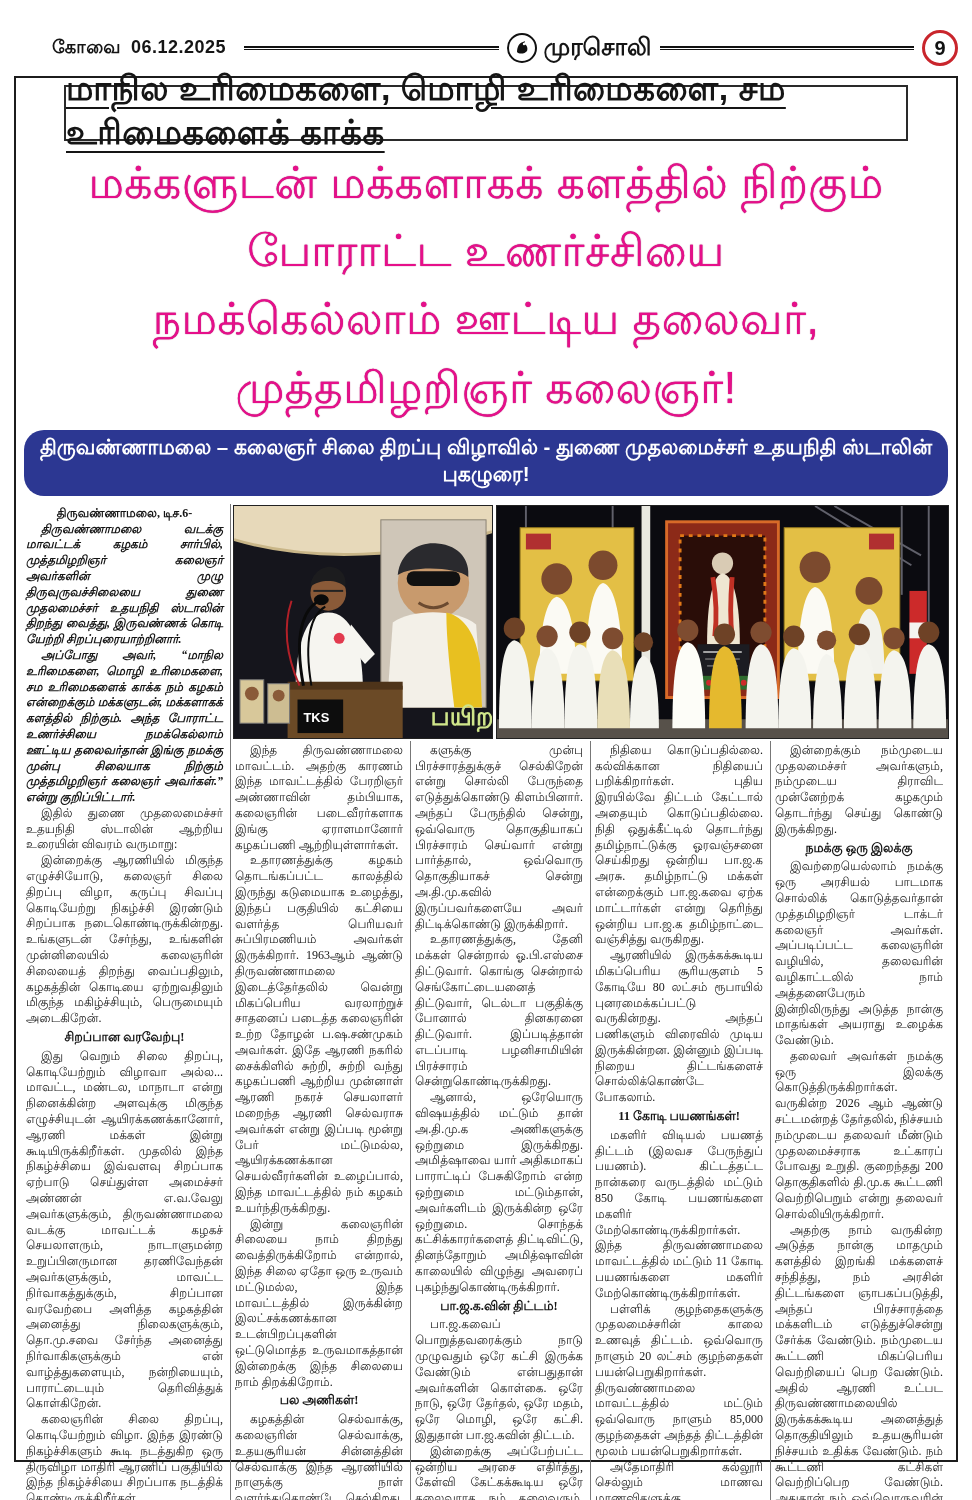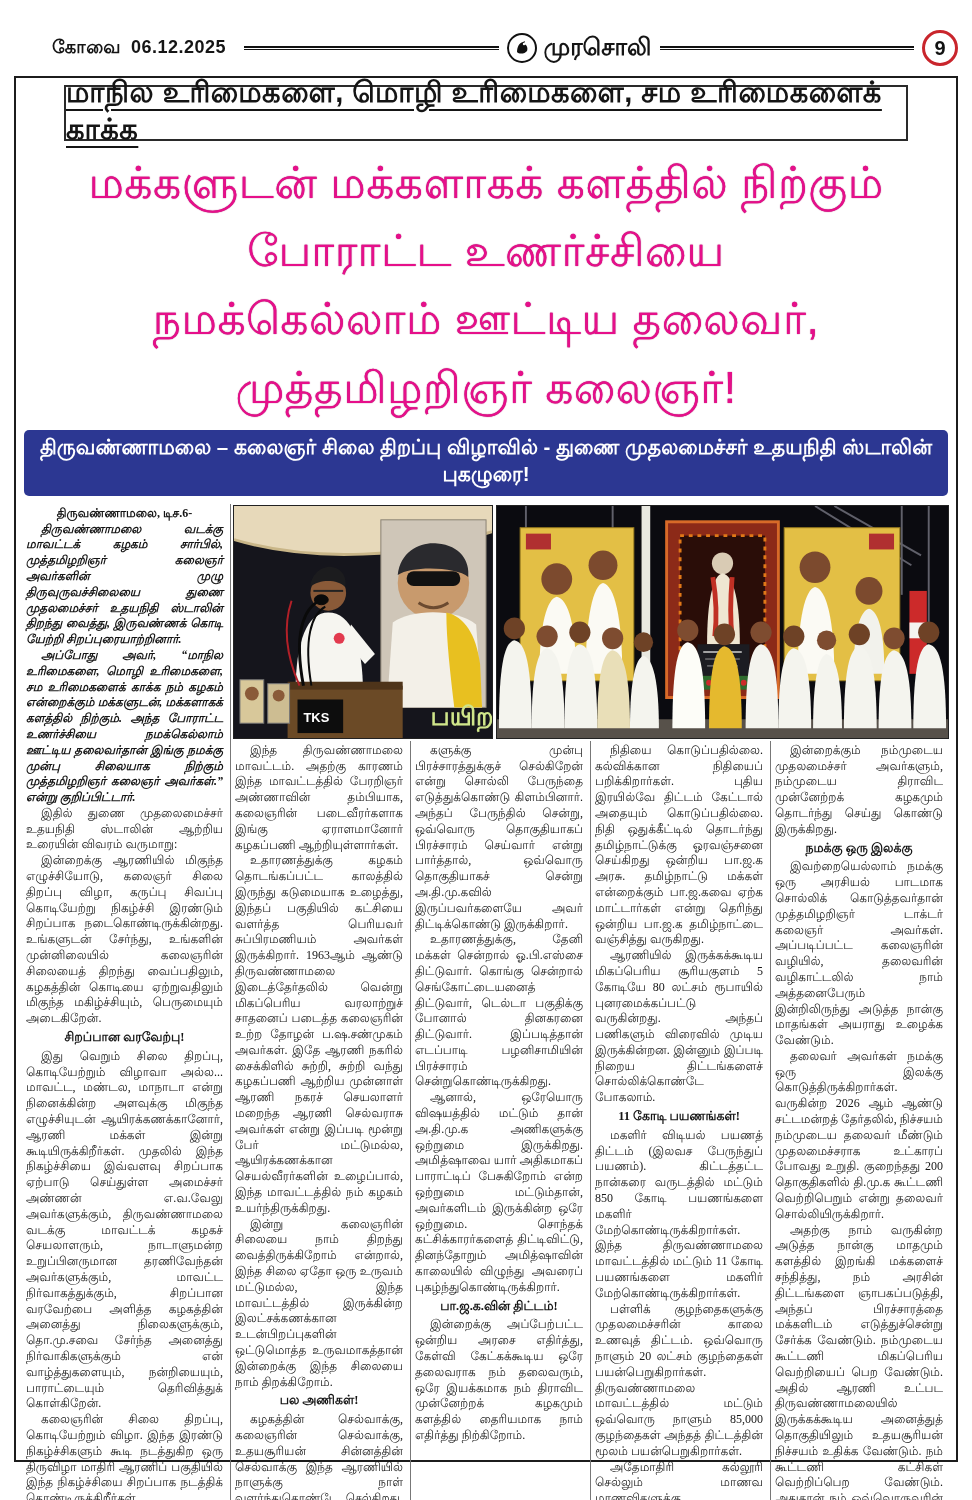--- a/index.html
+++ b/index.html
@@ -28,28 +28,28 @@
   .paper-title{font-family:"Liberation Sans",sans-serif;font-weight:bold;font-size:24px;}
   .pagenum{width:36px;height:36px;border-radius:50%;border:3px solid var(--page_circle_red);
            background:#fff;display:flex;align-items:center;justify-content:center;
            font-family:"Liberation Sans",sans-serif;font-weight:bold;font-size:20px;color:#111;}
 
   
   .article-box{position:absolute;top:76px;left:14px;right:14px;bottom:38px;
                border:2px solid #1c1c1c;background:#fff;padding:5px 6px;}
   .kicker-box{border:2px solid #2a2a2a;margin:2px 42px 0 42px;height:56px;
               display:flex;align-items:center;justify-content:center;}
-  .kicker{font-family:"Liberation Sans",sans-serif;font-weight:bold;font-size:29px;
+  .kicker{font-family:"Liberation Sans",sans-serif;font-weight:bold;font-size:34px;
           text-decoration:underline;text-underline-offset:7px;text-decoration-thickness:2px;
           letter-spacing:.5px;}
   .headline{margin-top:8px;text-align:center;color:var(--accent_magenta);
             font-family:"Liberation Sans",sans-serif;font-weight:400;
             font-size:44px;line-height:1.55;letter-spacing:.5px;
             text-shadow:0 0 1px #9c005c;}
-  .strap{margin:8px 2px 0 2px;background:var(--strap_blue);color:#fff;border-radius:5px;
+  .strap{margin:8px 2px 0 2px;background:var(--strap_blue);color:#fff;border-radius:20px;
          font-family:"Liberation Sans",sans-serif;font-weight:bold;font-size:20.5px;
          text-align:center;padding:5px 4px 7px 4px;}
 
   
   .content{display:flex;margin-top:8px;height:1132px;overflow:hidden;}
   .textcol{font-size:12px;line-height:15.8px;text-align:justify;overflow:hidden;
            padding:2px 7px 0 4px;}
   .col1{flex:0 0 208px;height:100%;}
   .right-region{flex:1 1 auto;border-left:1px solid var(--rule);display:flex;flex-direction:column;}
   .photos{display:flex;height:237px;gap:3px;padding:1px 1px 2px 2px;}
@@ -280,20 +280,21 @@
               <div class="p">உதாரணத்துக்கு கழகம் தொடங்கப்பட்ட காலத்தில் இருந்து கடுமையாக உழைத்து, இந்தப் பகுதியில் கட்சியை வளர்த்த பெரியவர் சுப்பிரமணியம் அவர்கள் இருக்கிறார். 1963ஆம் ஆண்டு திருவண்ணாமலை இடைத்தேர்தலில் வென்று மிகப்பெரிய வரலாற்றுச் சாதனைப் படைத்த கலைஞரின் உற்ற தோழன் ப.ஷ.சண்முகம் அவர்கள். இதே ஆரணி நகரில் சைக்கிளில் சுற்றி, சுற்றி வந்து கழகப்பணி ஆற்றிய முன்னாள் ஆரணி நகரச் செயலாளர் மறைந்த ஆரணி செல்வராசு அவர்கள் என்று இப்படி மூன்று பேர் மட்டுமல்ல, ஆயிரக்கணக்கான செயல்வீரர்களின் உழைப்பால், இந்த மாவட்டத்தில் நம் கழகம் உயர்ந்திருக்கிறது.</div>
               <div class="p">இன்று கலைஞரின் சிலையை நாம் திறந்து வைத்திருக்கிறோம் என்றால், இந்த சிலை ஏதோ ஒரு உருவம் மட்டுமல்ல, இந்த மாவட்டத்தில் இருக்கின்ற இலட்சக்கணக்கான உடன்பிறப்புகளின் ஒட்டுமொத்த உருவமாகத்தான் இன்றைக்கு இந்த சிலையை நாம் திறக்கிறோம்.</div>
               <div class="h">பல அணிகள்!</div>
               <div class="p">கழகத்தின் செல்வாக்கு, கலைஞரின் செல்வாக்கு, உதயசூரியன் சின்னத்தின் செல்வாக்கு இந்த ஆரணியில் நாளுக்கு நாள் வளர்ந்துகொண்டே செல்கிறது. ஆரணிக் கழக நிர்வாகிகளும், பொதுமக்களும் ஓரணியில் நிற்கிறோம். ஆனால், நமக்கு எதிரே நிற்கிற அ.தி.மு.கவைப் பார்த்தீர்கள் என்றால், எத்தனை அணியில் நிற்கிறார்கள் என்று யாருக்குமே தெரியாது. பல அணிகளாகப் பிரிந்து நிற்கிறார்கள்.</div>
             </div>
           <div class="textcol">
               <div class="p">களுக்கு முன்பு பிரச்சாரத்துக்குச் செல்கிறேன் என்று சொல்லி பேருந்தை எடுத்துக்கொண்டு கிளம்பினார். அந்தப் பேருந்தில் சென்று, ஒவ்வொரு தொகுதியாகப் பிரச்சாரம் செய்வார் என்று பார்த்தால், ஒவ்வொரு தொகுதியாகச் சென்று அ.தி.மு.கவில் இருப்பவர்களையே அவர் திட்டிக்கொண்டு இருக்கிறார்.</div>
               <div class="p">உதாரணத்துக்கு, தேனி மக்கள் சென்றால் ஓ.பி.எஸ்சை திட்டுவார். கொங்கு சென்றால் செங்கோட்டையனைத் திட்டுவார், டெல்டா பகுதிக்கு போனால் தினகரனை திட்டுவார். இப்படித்தான் எடப்பாடி பழனிசாமியின் பிரச்சாரம் சென்றுகொண்டிருக்கிறது.</div>
               <div class="p">ஆனால், ஒரேயொரு விஷயத்தில் மட்டும் தான் அ.தி.மு.க அணிகளுக்கு ஒற்றுமை இருக்கிறது. அமித்ஷாவை யார் அதிகமாகப் பாராட்டிப் பேசுகிறோம் என்ற ஒற்றுமை மட்டும்தான், அவர்களிடம் இருக்கின்ற ஒரே ஒற்றுமை. சொந்தக் கட்சிக்காரர்களைத் திட்டிவிட்டு, தினந்தோறும் அமித்ஷாவின் காலையில் விழுந்து அவரைப் புகழ்ந்துகொண்டிருக்கிறார்.</div>
               <div class="h">பா.ஜ.க.வின் திட்டம்!</div>
+              <div class="p">பா.ஜ.கவைப் பொறுத்தவரைக்கும் நாடு முழுவதும் ஒரே கட்சி இருக்க வேண்டும் என்பதுதான் அவர்களின் கொள்கை. ஒரே நாடு, ஒரே தேர்தல், ஒரே மதம், ஒரே மொழி, ஒரே கட்சி. இதுதான் பா.ஜ.கவின் திட்டம்.</div>
               <div class="p">இன்றைக்கு அப்பேற்பட்ட ஒன்றிய அரசை எதிர்த்து, கேள்வி கேட்கக்கூடிய ஒரே தலைவராக நம் தலைவரும், ஒரே இயக்கமாக நம் திராவிட முன்னேற்றக் கழகமும் களத்தில் தைரியமாக நாம் எதிர்த்து நிற்கிறோம்.</div>
             </div>
           <div class="textcol">
               <div class="p">நிதியை கொடுப்பதில்லை. கல்விக்கான நிதியைப் பறிக்கிறார்கள். புதிய இரயில்வே திட்டம் கேட்டால் அதையும் கொடுப்பதில்லை. நிதி ஒதுக்கீட்டில் தொடர்ந்து தமிழ்நாட்டுக்கு ஓரவஞ்சனை செய்கிறது ஒன்றிய பா.ஜ.க அரசு. தமிழ்நாட்டு மக்கள் என்றைக்கும் பா.ஜ.கவை ஏற்க மாட்டார்கள் என்று தெரிந்து ஒன்றிய பா.ஜ.க தமிழ்நாட்டை வஞ்சித்து வருகிறது.</div>
               <div class="p">ஆரணியில் இருக்கக்கூடிய மிகப்பெரிய சூரியகுளம் 5 கோடியே 80 லட்சம் ரூபாயில் புனரமைக்கப்பட்டு வருகின்றது. அந்தப் பணிகளும் விரைவில் முடிய இருக்கின்றன. இன்னும் இப்படி நிறைய திட்டங்களைச் சொல்லிக்கொண்டே போகலாம்.</div>
               <div class="h">11 கோடி பயணங்கள்!</div>
               <div class="p">மகளிர் விடியல் பயணத் திட்டம் (இலவச பேருந்துப் பயணம்). கிட்டத்தட்ட நான்கரை வருடத்தில் மட்டும் 850 கோடி பயணங்களை மகளிர் மேற்கொண்டிருக்கிறார்கள். இந்த திருவண்ணாமலை மாவட்டத்தில் மட்டும் 11 கோடி பயணங்களை மகளிர் மேற்கொண்டிருக்கிறார்கள்.</div>
               <div class="p">பள்ளிக் குழந்தைகளுக்கு முதலமைச்சரின் காலை உணவுத் திட்டம். ஒவ்வொரு நாளும் 20 லட்சம் குழந்தைகள் பயன்பெறுகிறார்கள். திருவண்ணாமலை மாவட்டத்தில் மட்டும் ஒவ்வொரு நாளும் 85,000 குழந்தைகள் அந்தத் திட்டத்தின் மூலம் பயன்பெறுகிறார்கள்.</div>
               <div class="p">அதேமாதிரி கல்லூரி செல்லும் மாணவ மாணவிகளுக்கு தமிழ்ப்புதல்வன் திட்டம், புதுமைப் பெண் திட்டம். இந்த திருவண்ணாமலை மாவட்டத்தில் மட்டும் 33,000 மாணவ, மாணவிகள் ஒவ்வொரு வருடமும் இந்தத் தமிழ்ப்புதல்வன், புதுமைப் பெண் திட்டத்தின் மூலம் பயன்பெறுகிறார்கள்.</div>
             </div>

